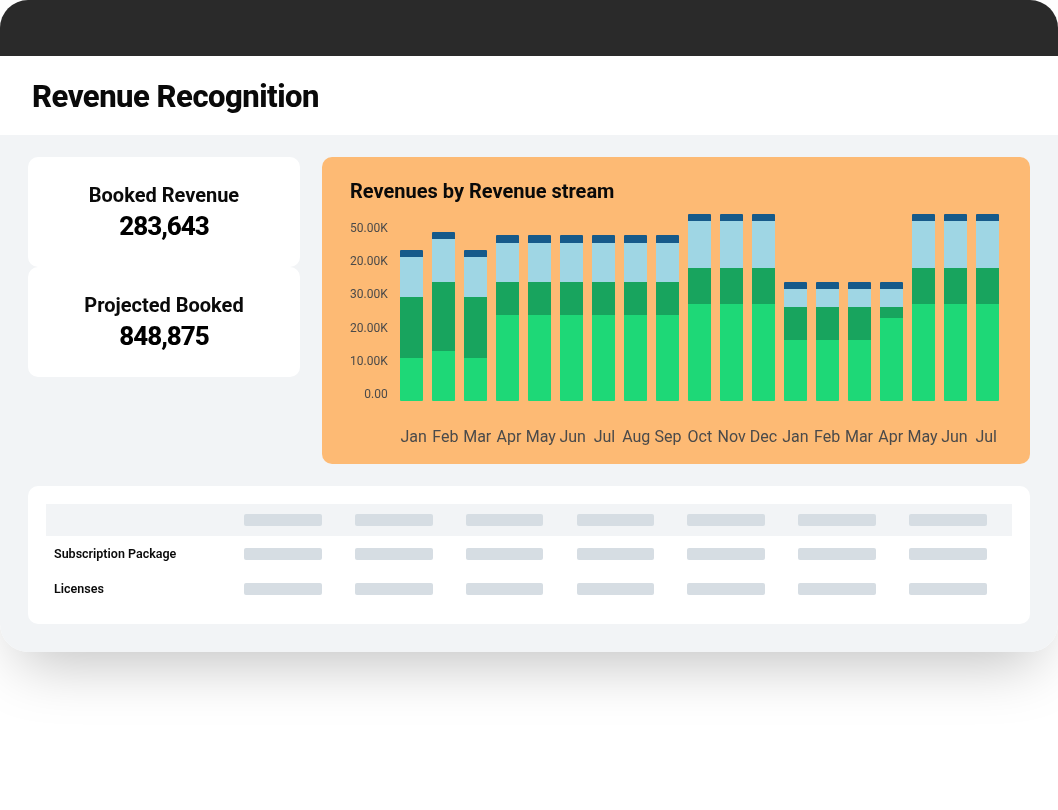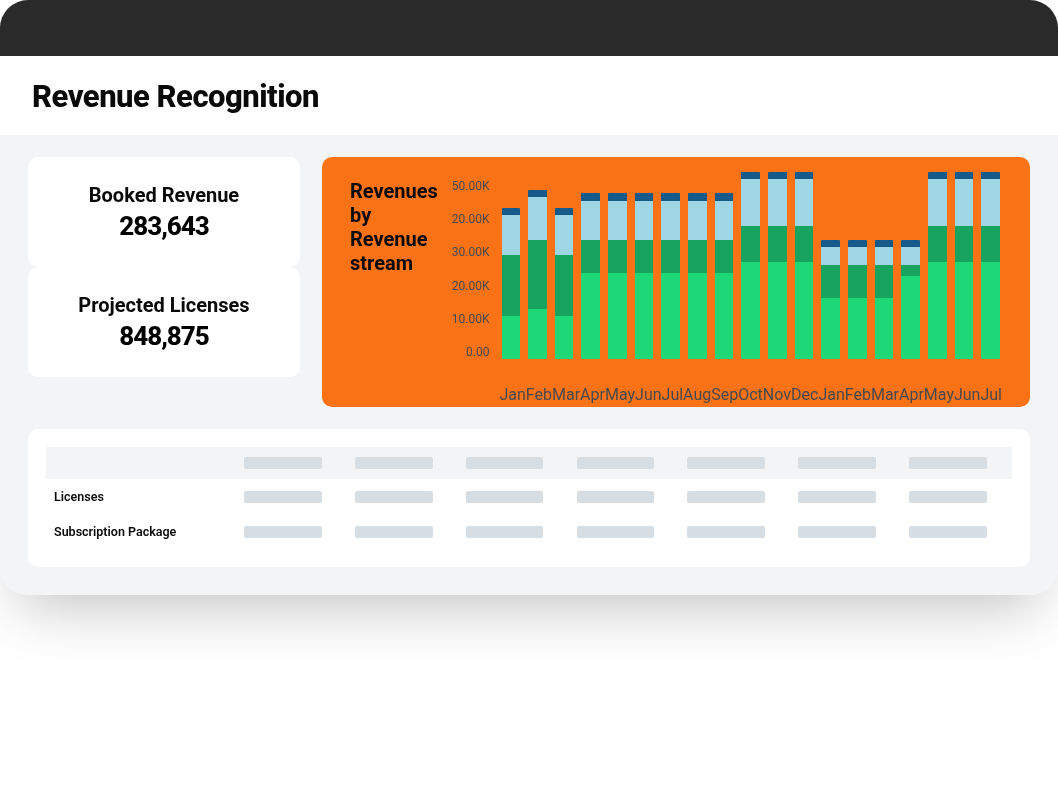--- a/index.html
+++ b/index.html
@@ -59,26 +59,26 @@
       color: #0a0a0a;
       margin-bottom: 4px;
     }
     .card-value {
       font-size: 26px;
       font-weight: 800;
       letter-spacing: -1px;
       color: #000;
     }
     .chart-card {
-      background: #f97316;
+      background: #fdba74;
       border-radius: 10px;
       padding: 22px 28px 18px 28px;
       flex: 1;
       display: flex;
-      flex-direction: row;
+      flex-direction: column;
     }
     .chart-title {
       font-size: 20px;
       font-weight: 700;
       color: #0a0a0a;
       margin-bottom: 18px;
     }
     .chart-area {
       display: flex;
       flex: 1;
@@ -172,21 +172,21 @@
   <div class="content">
 
     <div class="top-row">
 
       <div class="cards-col">
         <div class="card">
           <div class="card-label">Booked Revenue</div>
           <div class="card-value">283,643</div>
         </div>
         <div class="card">
-          <div class="card-label">Projected Licenses</div>
+          <div class="card-label">Projected Booked</div>
           <div class="card-value">848,875</div>
         </div>
       </div>
 
       <div class="chart-card">
         <div class="chart-title">Revenues by Revenue stream</div>
         <div class="chart-area">
           <div class="y-axis" id="y-axis">
               <span>50.00K</span>
               <span>20.00K</span>
@@ -400,21 +400,21 @@
             <th>
                 <span class="placeholder"></span>
               </th>
             <th>
                 <span class="placeholder"></span>
               </th>
           </tr>
         </thead>
         <tbody>
           <tr>
-            <td>Licenses</td>
+            <td>Subscription Package</td>
             <td>
                 <span class="placeholder"></span>
               </td>
             <td>
                 <span class="placeholder"></span>
               </td>
             <td>
                 <span class="placeholder"></span>
               </td>
             <td>
@@ -424,21 +424,21 @@
                 <span class="placeholder"></span>
               </td>
             <td>
                 <span class="placeholder"></span>
               </td>
             <td>
                 <span class="placeholder"></span>
               </td>
           </tr>
           <tr>
-            <td>Subscription Package</td>
+            <td>Licenses</td>
             <td>
                 <span class="placeholder"></span>
               </td>
             <td>
                 <span class="placeholder"></span>
               </td>
             <td>
                 <span class="placeholder"></span>
               </td>
             <td>

